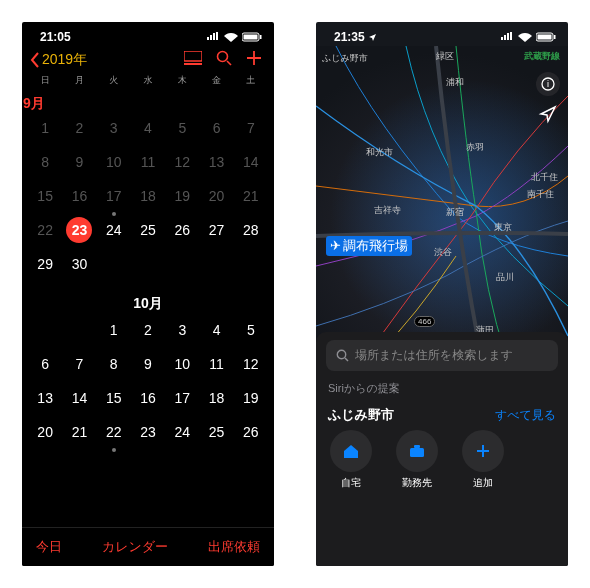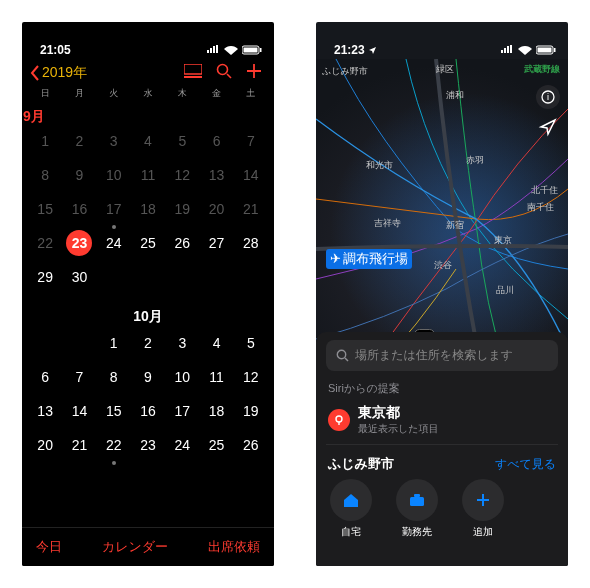--- a/index.html
+++ b/index.html
@@ -16,21 +16,21 @@
     background: #000;
     border-radius: 2px;
     color: #fff;
     position: relative;
     overflow: hidden;
     font-size: 12px;
   }
   
   .status-bar {
     display: flex; justify-content: space-between; align-items: center;
-    padding: 21px 12px 2px 18px; font-size: 12px; font-weight: 600;
+    padding: 8px 12px 2px 18px; font-size: 12px; font-weight: 600;
   }
   .status-right { display:flex; gap:4px; align-items:center; }
   .status-right svg { display:block; }
   
   .cal-header {
     display:flex; justify-content: space-between; align-items: center;
     padding: 4px 12px 2px 8px;
   }
   .back-year { display:flex; align-items:center; color:#eab308; font-size:14px; gap:2px;}
   .cal-hdr-actions { display:flex; gap:14px; align-items:center;}
@@ -211,21 +211,21 @@
   <div class="cal-toolbar">
     <span>今日</span>
     <span>カレンダー</span>
     <span>出席依頼</span>
   </div>
 </div>
 
 <div class="phone maps">
   <div class="status-bar">
     <span style="display:flex;align-items:center;gap:3px;">
-      <span>21:23</span>
+      <span>21:35</span>
       <svg width="9" height="9">
           <path d="M8 1L1 4l3 1 1 3z" fill="#fff"></path>
         </svg>
     </span>
     <span class="status-right">
       <svg width="14" height="10">
           <path d="M1 8h2V5H1zM4 8h2V3H4zM7 8h2V1H7zM10 8h2V0h-2z" fill="#fff"></path>
         </svg>
       <svg width="14" height="10">
           <path d="M7 1C4 1 2 2 0 4l7 6 7-6C12 2 10 1 7 1z" fill="#fff"></path>
@@ -283,32 +283,20 @@
 
   <div class="sheet">
     <div class="search">
       <svg width="13" height="13">
           <circle cx="5.5" cy="5.5" r="4.2" fill="none" stroke="#8e8e93" stroke-width="1.4"></circle>
           <line x1="9" y1="9" x2="12" y2="12" stroke="#8e8e93" stroke-width="1.4"></line>
         </svg>
       <span>場所または住所を検索します</span>
     </div>
     <div class="sec-label">Siriからの提案</div>
-    <div class="sugg">
-      <div class="pin-ico">
-        <svg width="12" height="12">
-            <circle cx="6" cy="5" r="3" fill="none" stroke="#fff" stroke-width="1.4"></circle>
-            <path d="M6 8v3" stroke="#fff" stroke-width="1.4"></path>
-          </svg>
-      </div>
-      <div>
-        <div class="sugg-title">東京都</div>
-        <div class="sugg-sub">最近表示した項目</div>
-      </div>
-    </div>
     <div class="fav-row-hdr">
       <span class="fav-hdr">ふじみ野市</span>
       <span class="see-all">すべて見る</span>
     </div>
     <div class="fav-row">
       <div class="fav">
         <div class="fav-ico">
             <svg width="20" height="20">
               <path d="M3 10l7-6 7 6v7H3z" fill="#0a84ff"></path>
             </svg>

